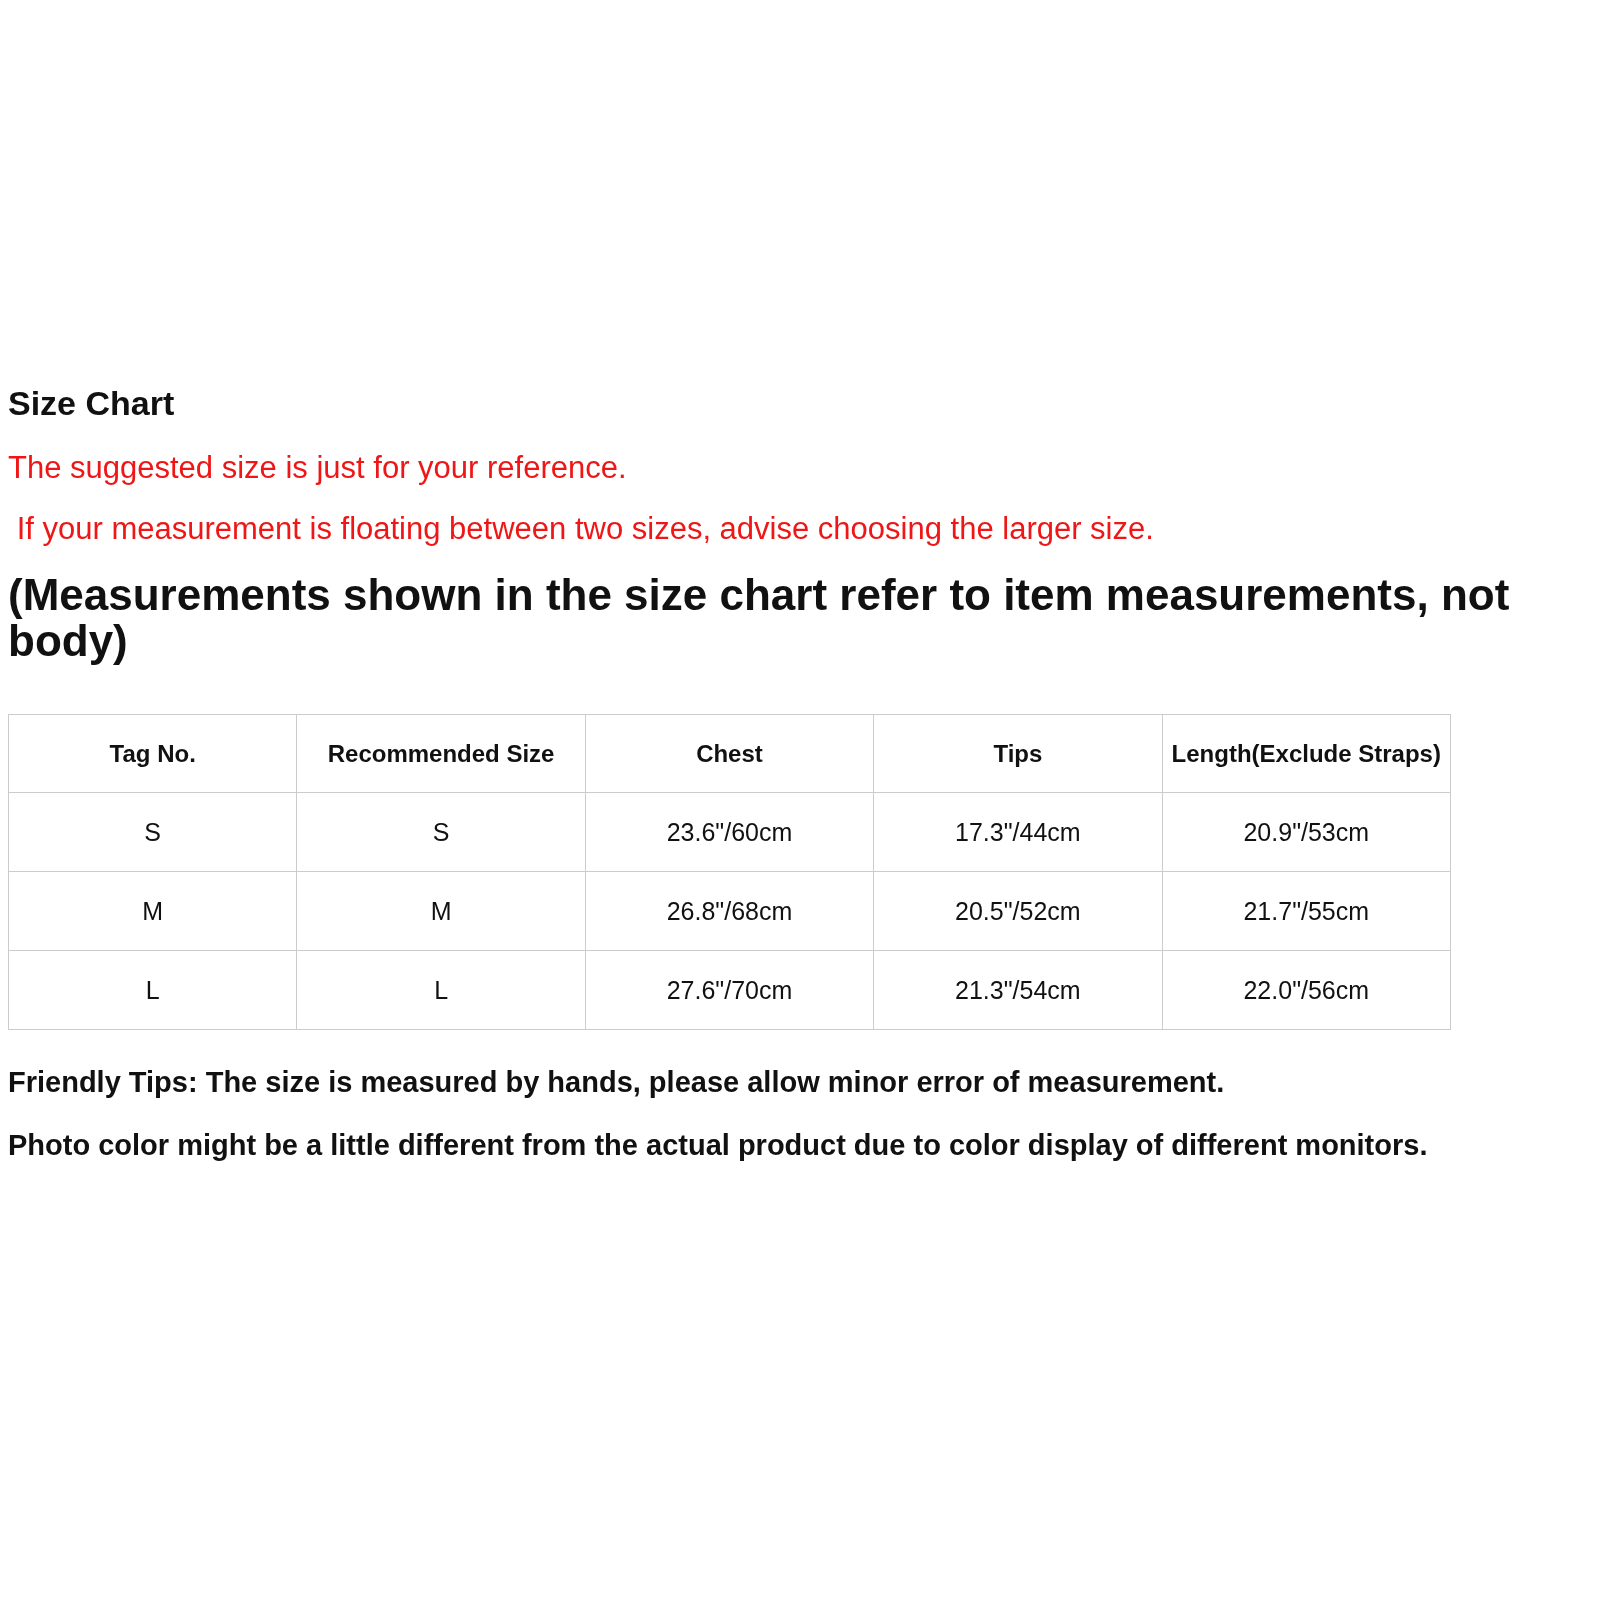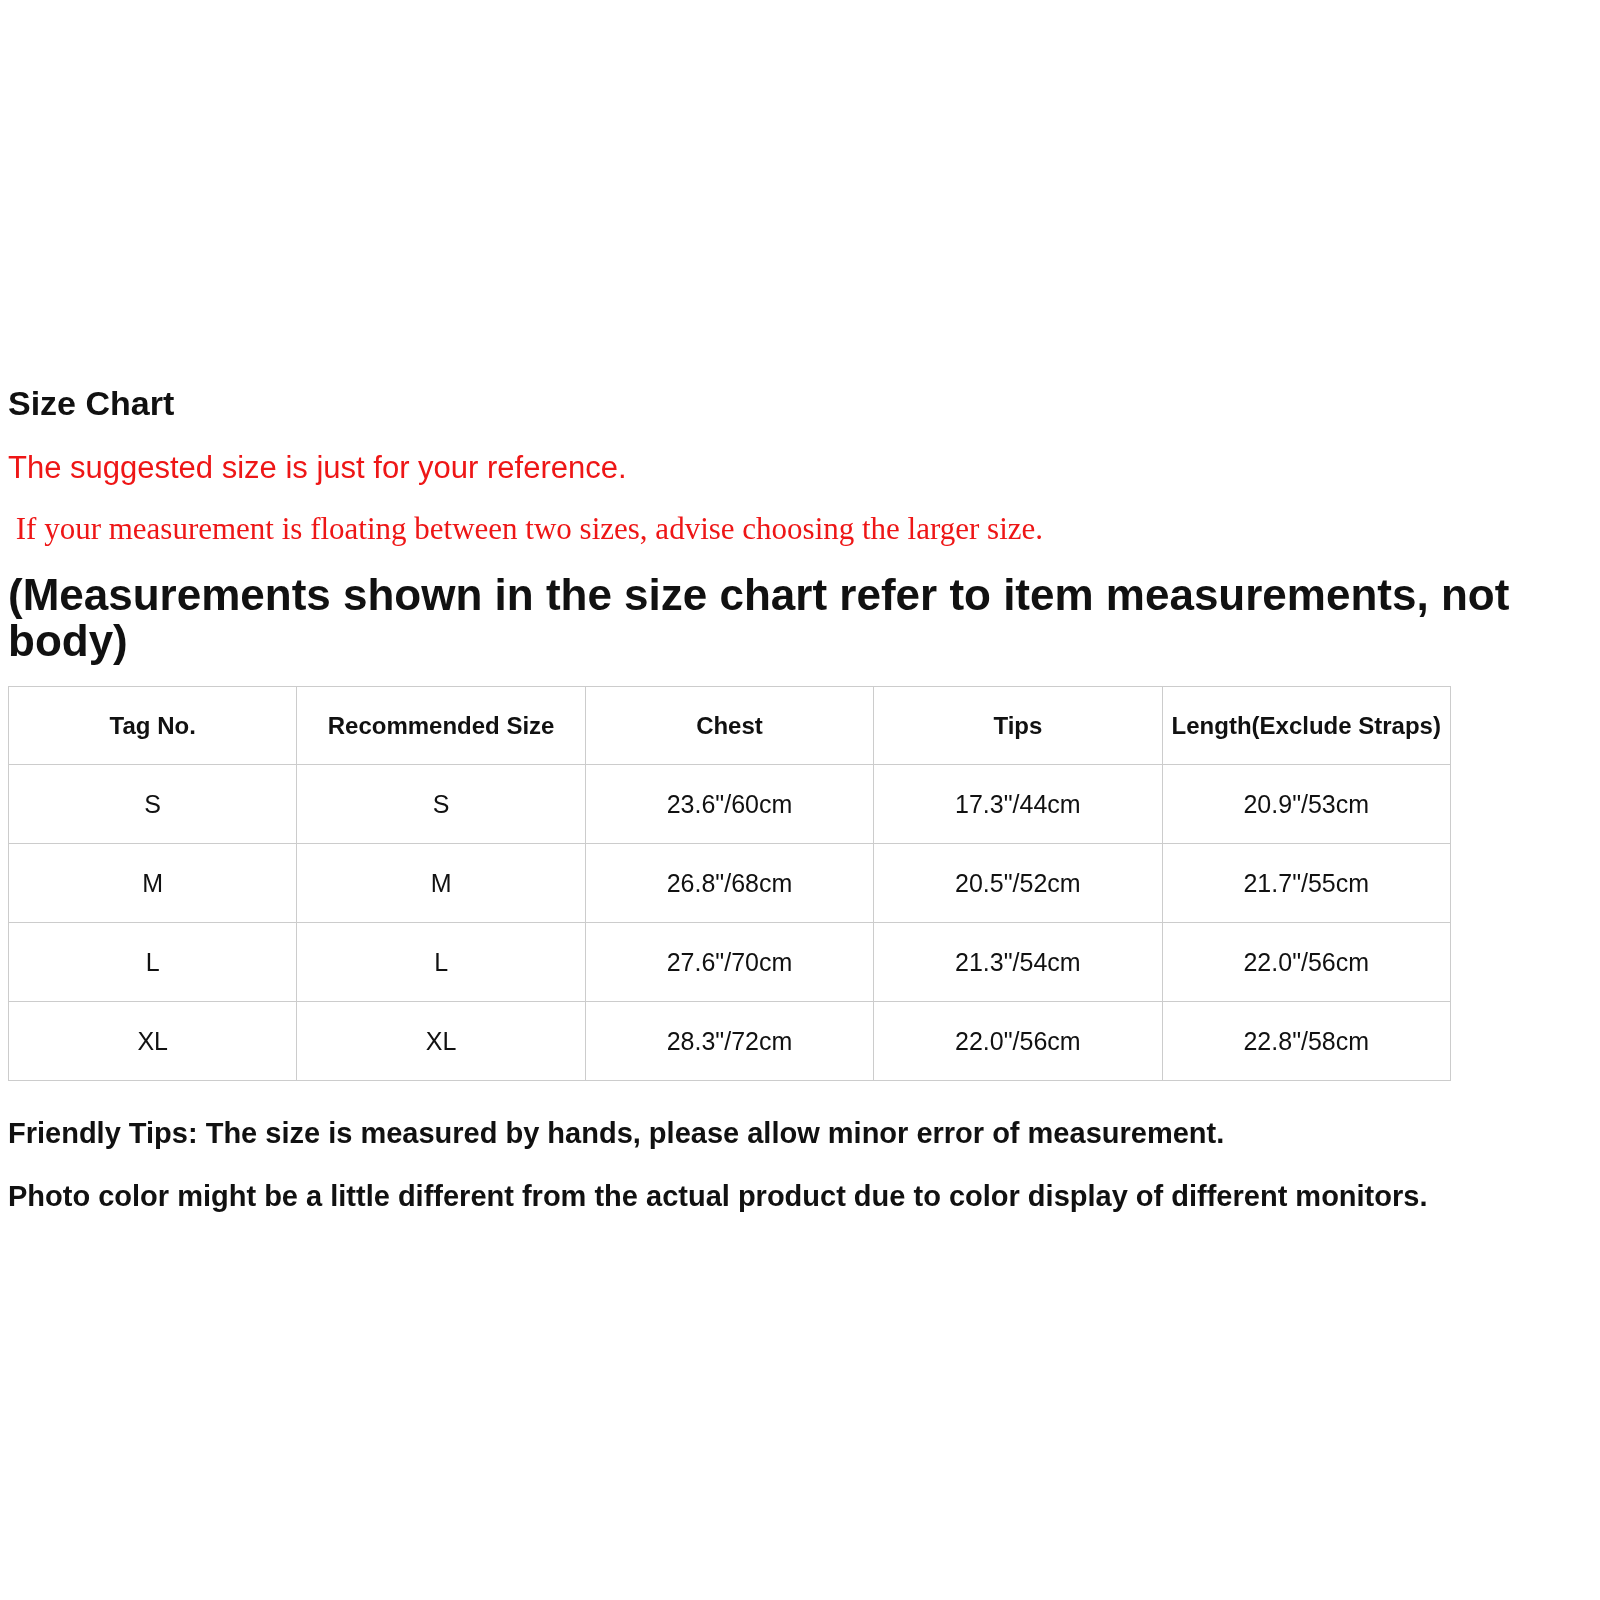--- a/index.html
+++ b/index.html
@@ -24,29 +24,29 @@
     line-height: 1;
     margin: 0;
   }
   .red-note {
     color: var(--red, #ee1616);
     font-size: 31px;
     line-height: 1;
     margin: 32px 0 0 0;
     white-space: pre-wrap;
   }
-  .red-note.second { margin-top: 30px; font-family: Liberation Serif, serif; }
+  .red-note.second { margin-top: 30px; }
   .bold-note {
     font-size: 44px;
     font-weight: bold;
     line-height: 1.05;
     margin: 28px 0 0 0;
   }
   table.size-table {
-    margin-top: 22px;
+    margin-top: 50px;
     width: 1443px;
     border-collapse: collapse;
     table-layout: fixed;
   }
   .size-table th, .size-table td {
     border: 1px solid var(--border, #cccccc);
     text-align: center;
     vertical-align: middle;
     background: #ffffff;
     padding: 0;
@@ -111,27 +111,20 @@
         <td>20.5"/52cm</td>
         <td>21.7"/55cm</td>
       </tr>
       <tr>
         <td>L</td>
         <td>L</td>
         <td>27.6"/70cm</td>
         <td>21.3"/54cm</td>
         <td>22.0"/56cm</td>
       </tr>
-      <tr>
-        <td>XL</td>
-        <td>XL</td>
-        <td>28.3"/72cm</td>
-        <td>22.0"/56cm</td>
-        <td>22.8"/58cm</td>
-      </tr>
     </tbody>
   </table>
 
   <p class="tips">Friendly Tips: The size is measured by hands, please allow minor error of measurement.</p>
 
   <p class="tips photo">Photo color might be a little different from the actual product due to color display of different monitors.</p>
 
 </div>
 
 </body></html>

